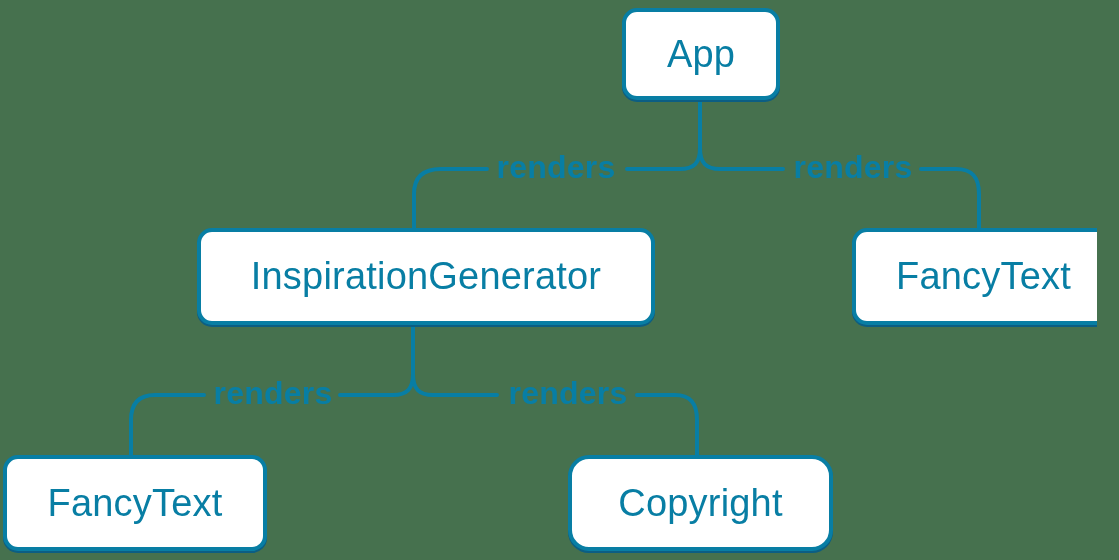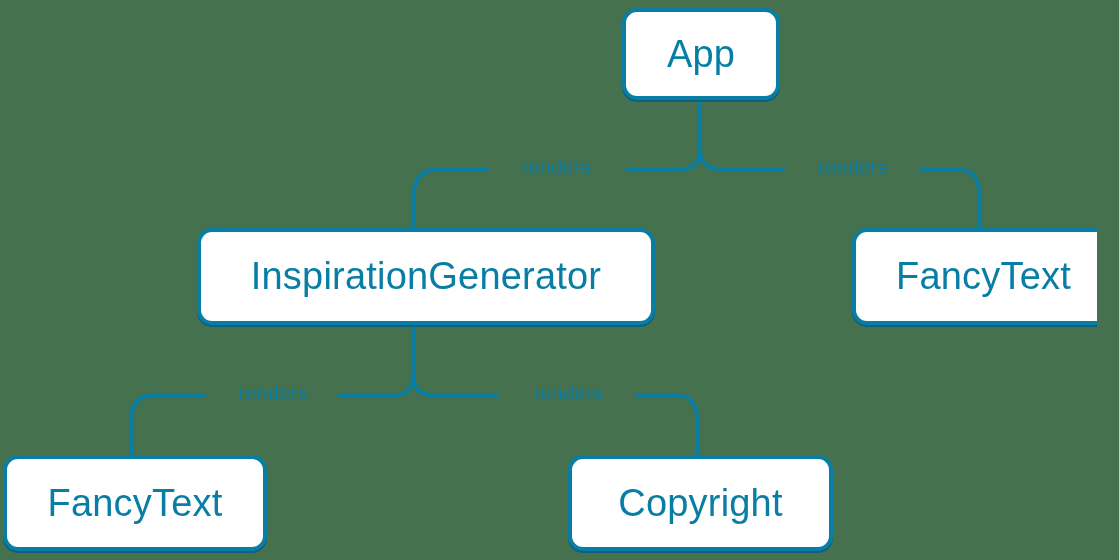--- a/index.html
+++ b/index.html
@@ -45,27 +45,27 @@
     color:var(--accent);
     font-size:38px;
     font-weight:400;
     letter-spacing:0.2px;
     white-space:nowrap;
   }
   .node-app{left:622px;top:8px;width:158px;height:92px;}
   .node-inspiration{left:197px;top:228px;width:458px;height:97px;text-align:right;}
   .node-fancy-top{left:852px;top:228px;width:263px;height:97px;}
   .node-fancy-bottom{left:3px;top:455px;width:264px;height:96px;}
-  .node-copyright{left:568px;top:455px;width:265px;height:96px;}
+  .node-copyright{left:568px;top:455px;width:265px;height:96px;border-radius:21px;}
   .edge-label{
     position:absolute;
     transform:translate(-50%,-50%);
     color:var(--accent);
-    font-size:20px;
-    font-weight:400;
+    font-size:32px;
+    font-weight:700;
     letter-spacing:0.2px;
     line-height:1;
     white-space:nowrap;
   }
   .edge-label-1{left:556px;top:167px;}
   .edge-label-2{left:853px;top:167px;}
   .edge-label-3{left:273px;top:393px;}
   .edge-label-4{left:568px;top:393px;}
 </style>
 </head>

